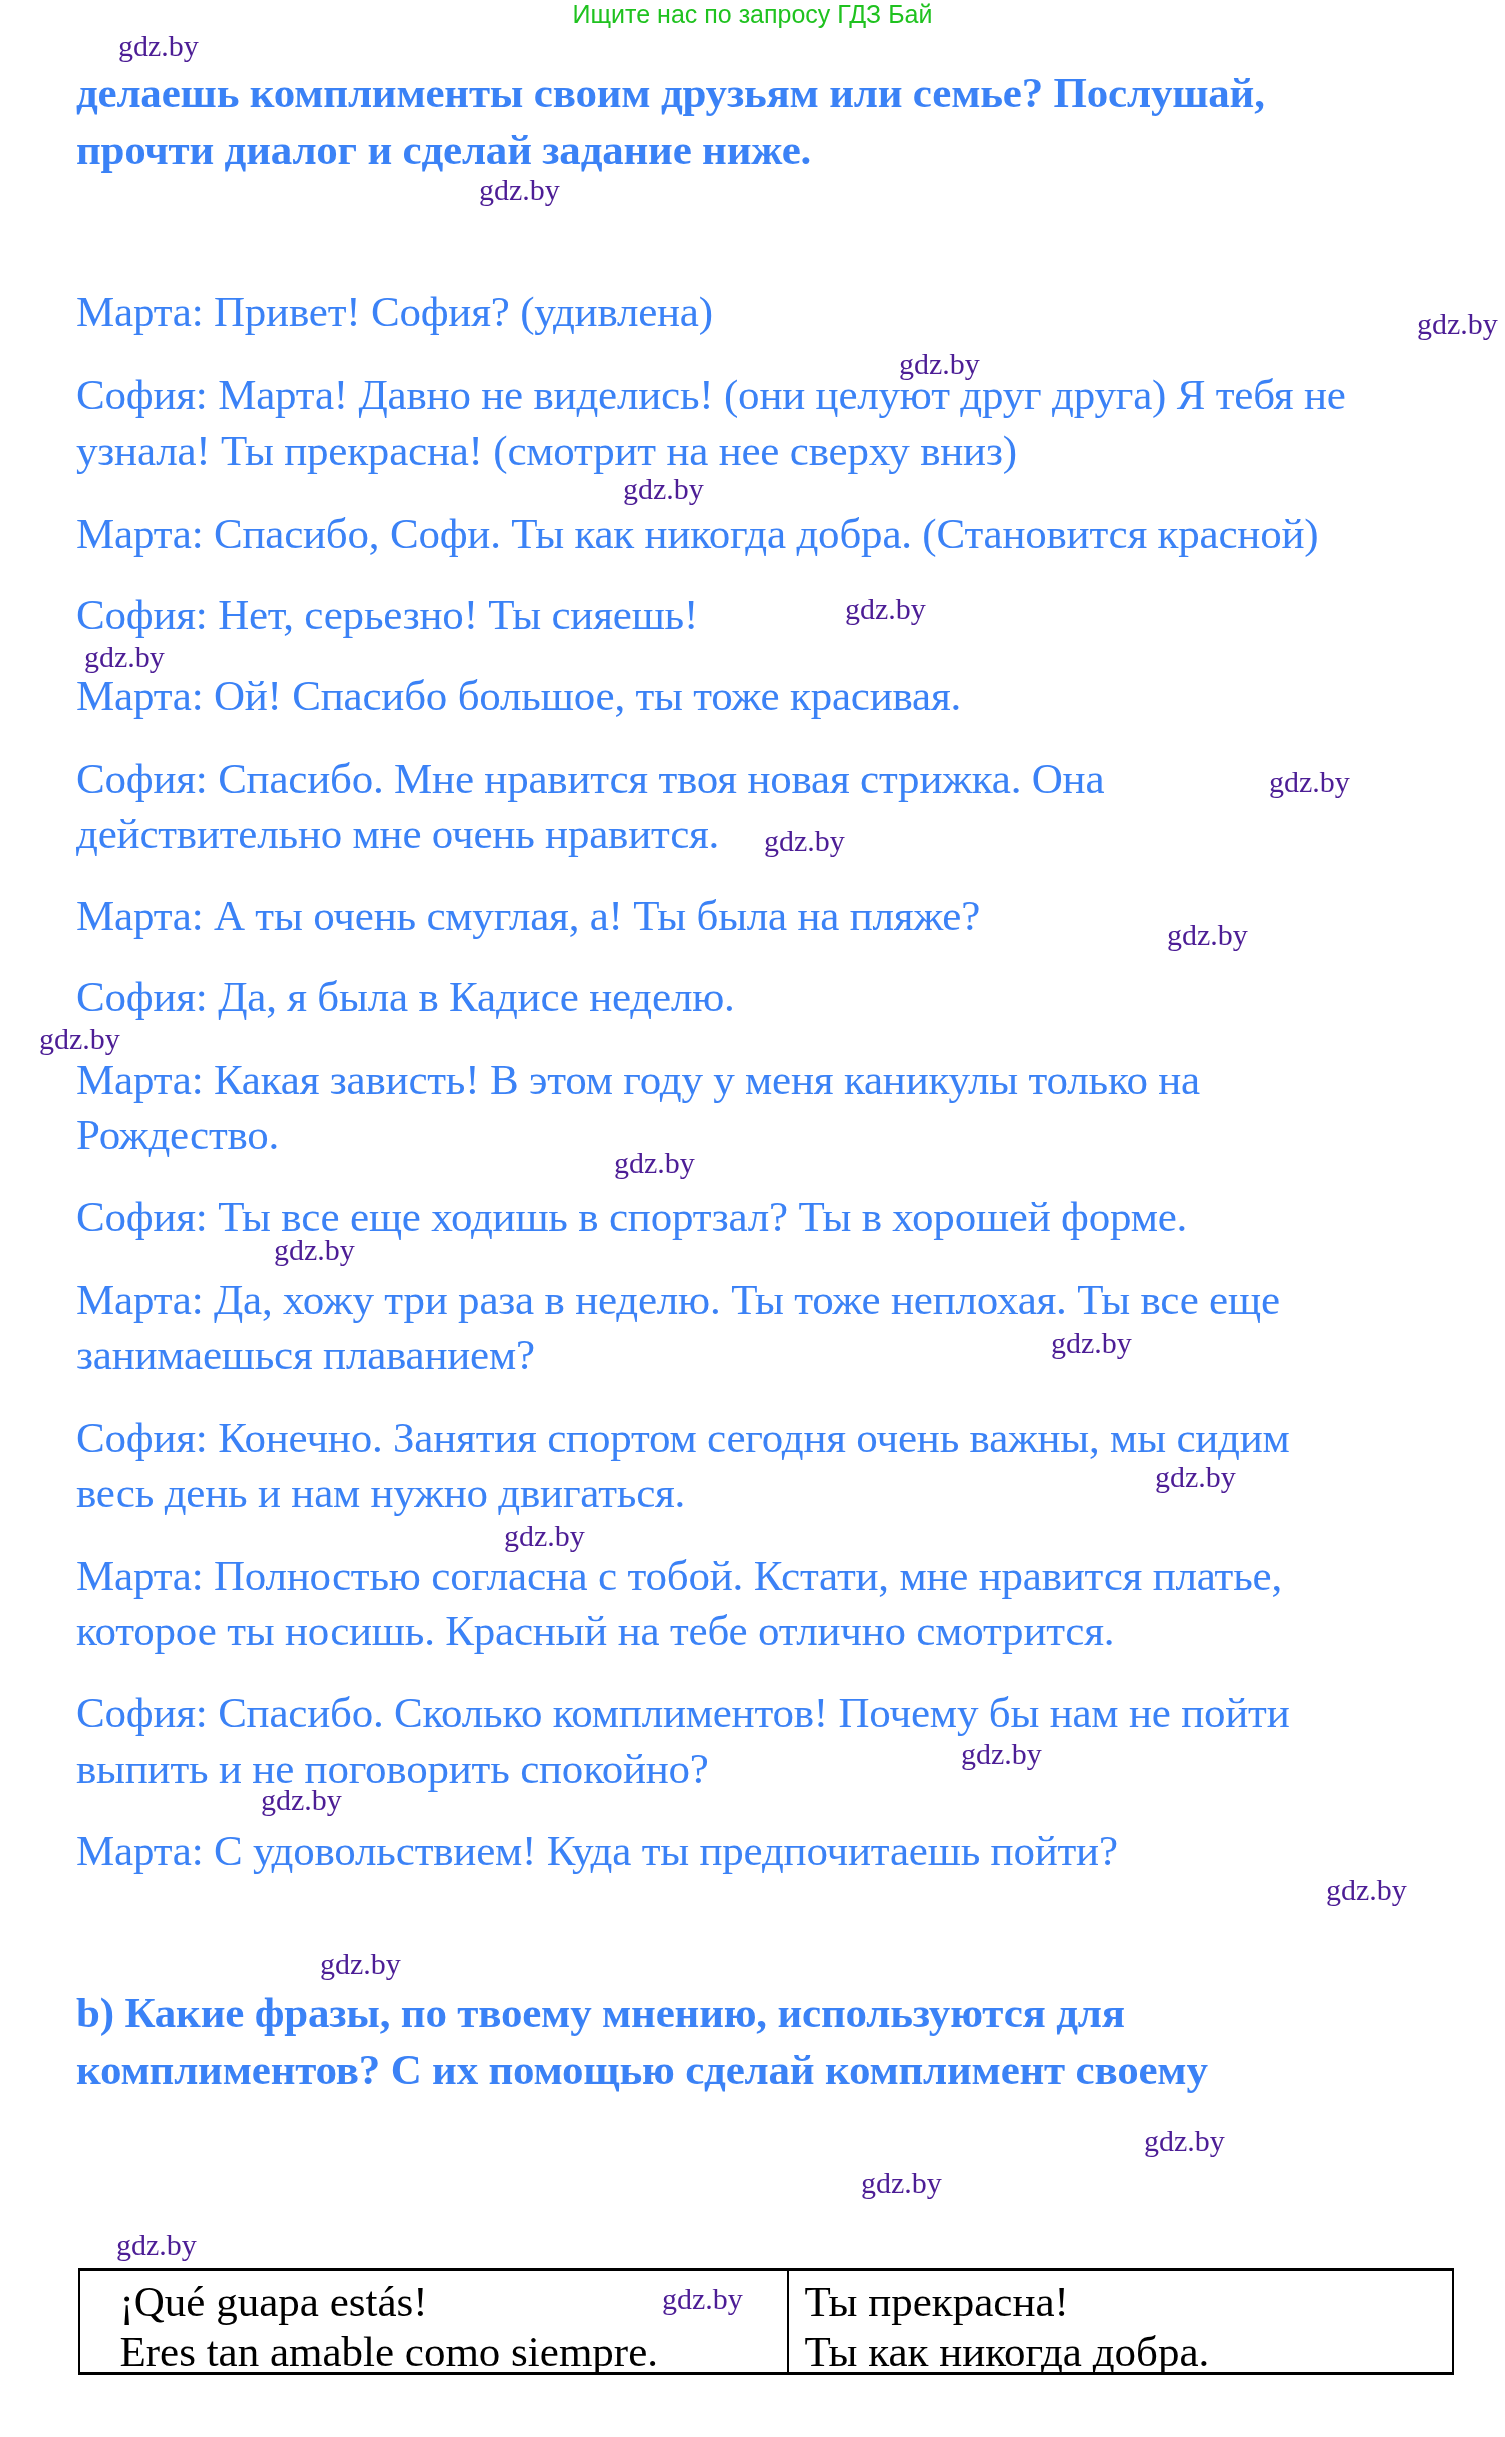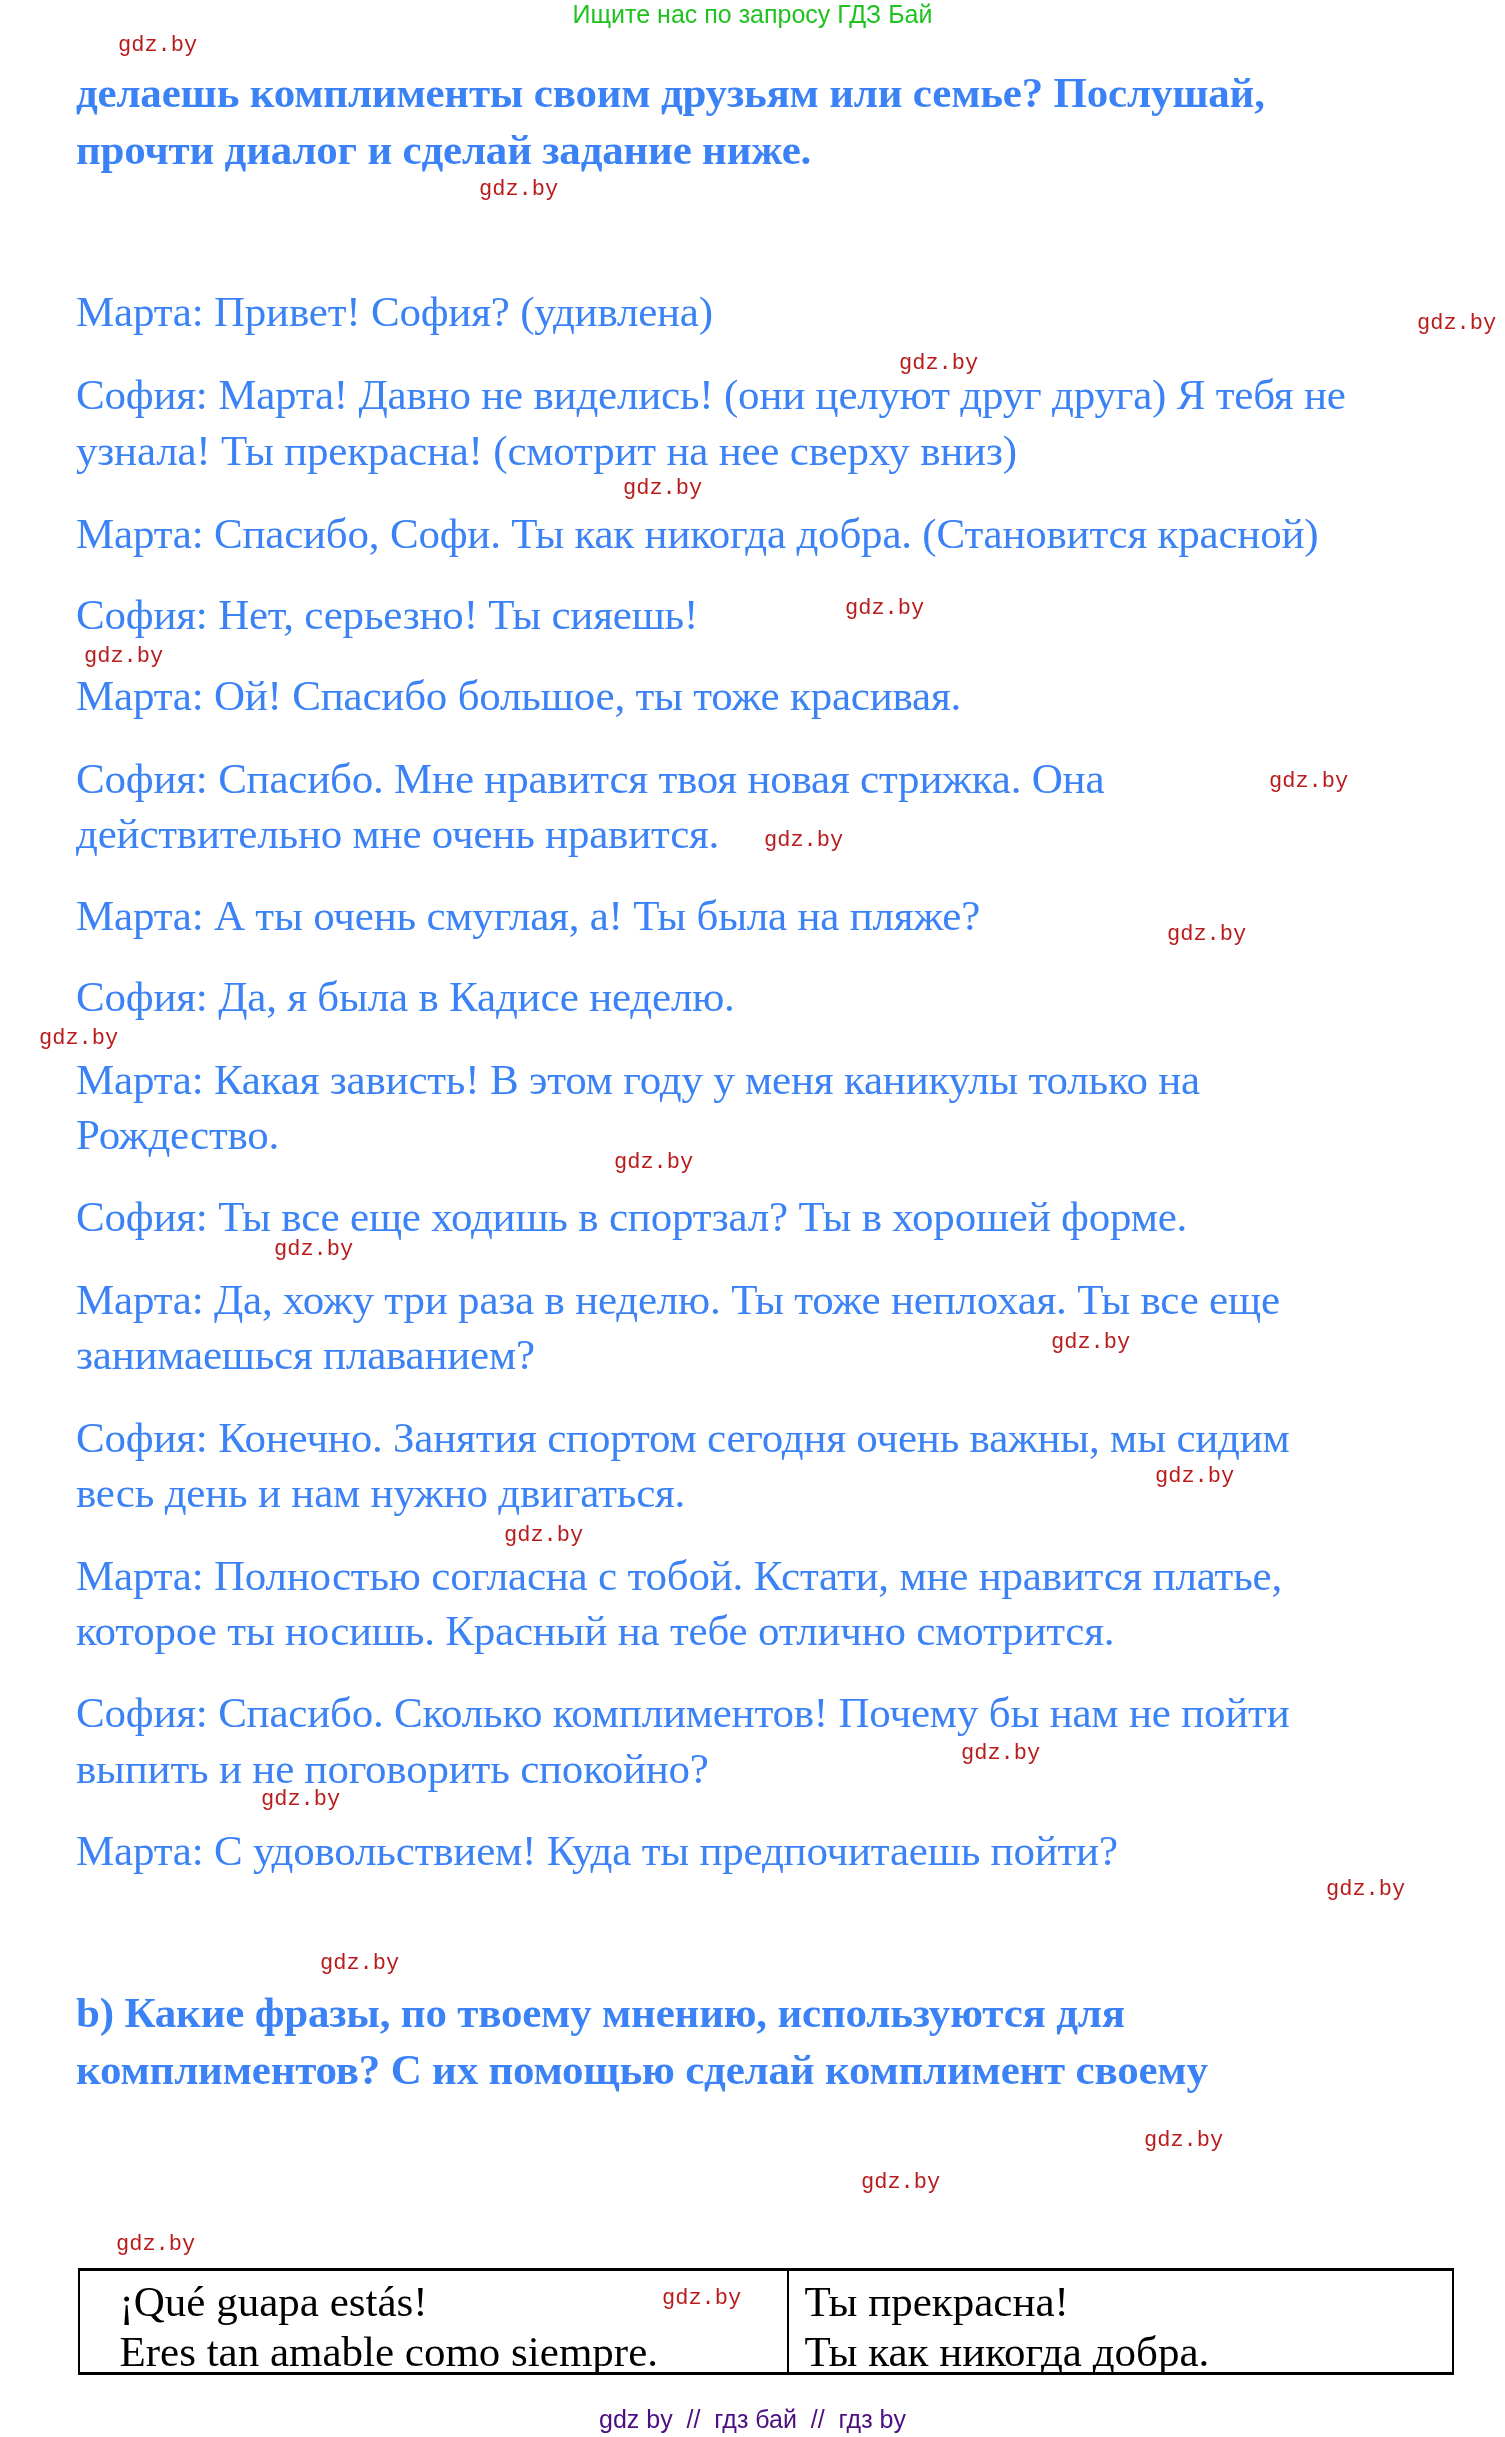--- a/index.html
+++ b/index.html
@@ -8,21 +8,21 @@
   .hdr {
     position: absolute; top: 0; left: 0; width: 1505px; text-align: center;
     font-family: "Liberation Sans", sans-serif; font-size: 25px; color: #1fc21f; line-height: 28px;
   }
   .ftr {
     position: absolute; top: 2404px; left: 0; width: 1505px; text-align: center;
     font-family: "Liberation Sans", sans-serif; font-size: 25px; color: #4b0f82; line-height: 31px;
     white-space: pre;
   }
   .wm {
-    position: absolute; font-family: Liberation Mono, monospace; font-size: 22px; color: #b91c1c;
+    position: absolute; font-family: Liberation Serif, serif; font-size: 30px; color: #4c1d95;
     line-height: 23px; white-space: nowrap;
   }
   .txt {
     position: absolute; left: 76px; font-family: "Liberation Serif", serif; color: #3b82f6;
     font-size: 43px; line-height: 56px; white-space: nowrap; letter-spacing: -0.2px;
   }
   .bold { font-weight: bold; }
   .tbl {
     position: absolute; left: 78px; top: 2268px; width: 1376px; height: 107px;
     border-top: 3.1px solid #000; border-bottom: 3.9px solid #000; border-left: 2.3px solid #000; border-right: 2.3px solid #000;
@@ -114,15 +114,14 @@
       <div>¡Qué guapa estás!</div>
       <div>Eres tan amable como siempre.</div>
       <div class="wm" style="left:558px;top:15.5px;">gdz.by</div>
     </div>
     <div class="cell cell-r">
       <div>Ты прекрасна!</div>
       <div>Ты как никогда добра.</div>
     </div>
   </div>
 
-  <div class="ftr">gdz by  //  гдз бай  //  гдз by</div>
 </div>
 
 
 </body></html>

